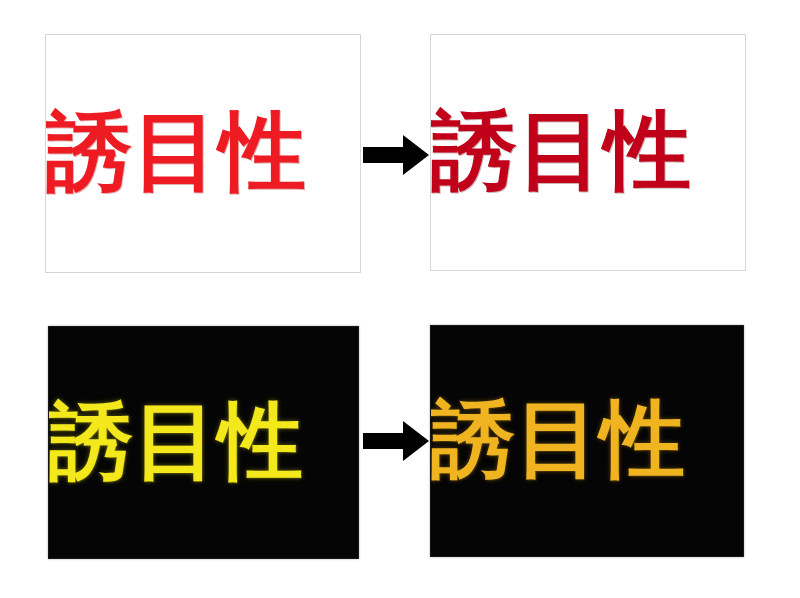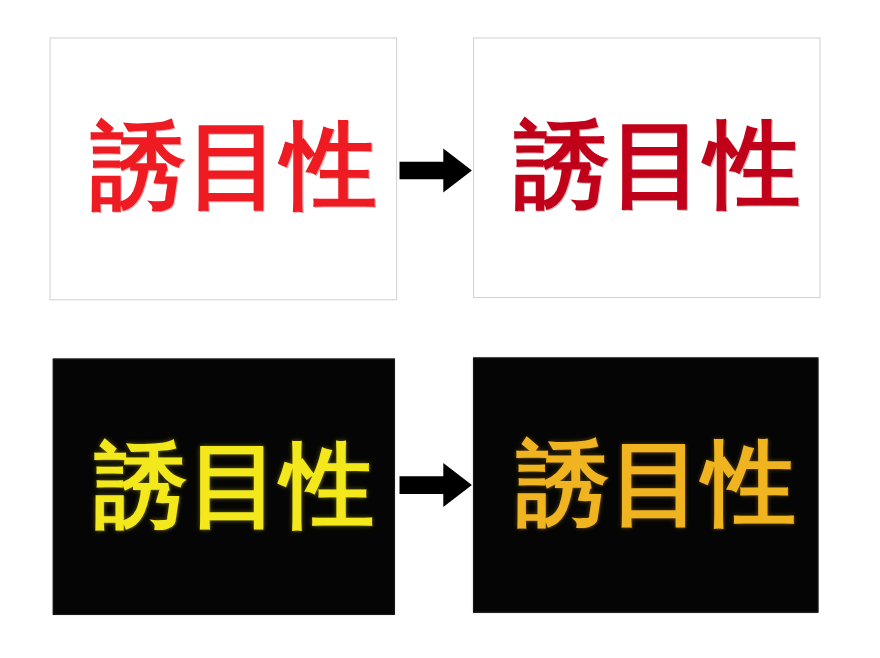--- a/index.html
+++ b/index.html
@@ -22,23 +22,21 @@
     height: 598px;
     background: #ffffff;
   }
 
   
   .panel {
     position: absolute;
     box-sizing: border-box;
     display: flex;
     align-items: center;
-    justify-content: center;
     overflow: hidden;
-    padding-left: 20px;
   }
 
   .panel.light {
     background: #ffffff;
     border: 1px solid #d5d5d5;
   }
 
   .panel.dark {
     background: #050505;
     border: 1px solid #171717;

